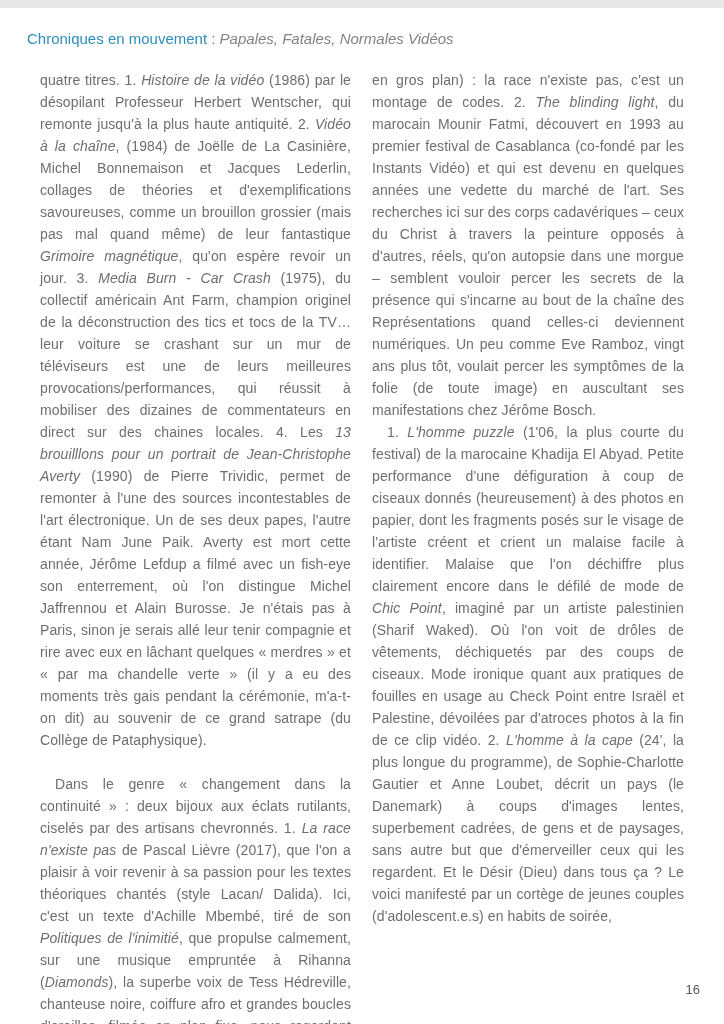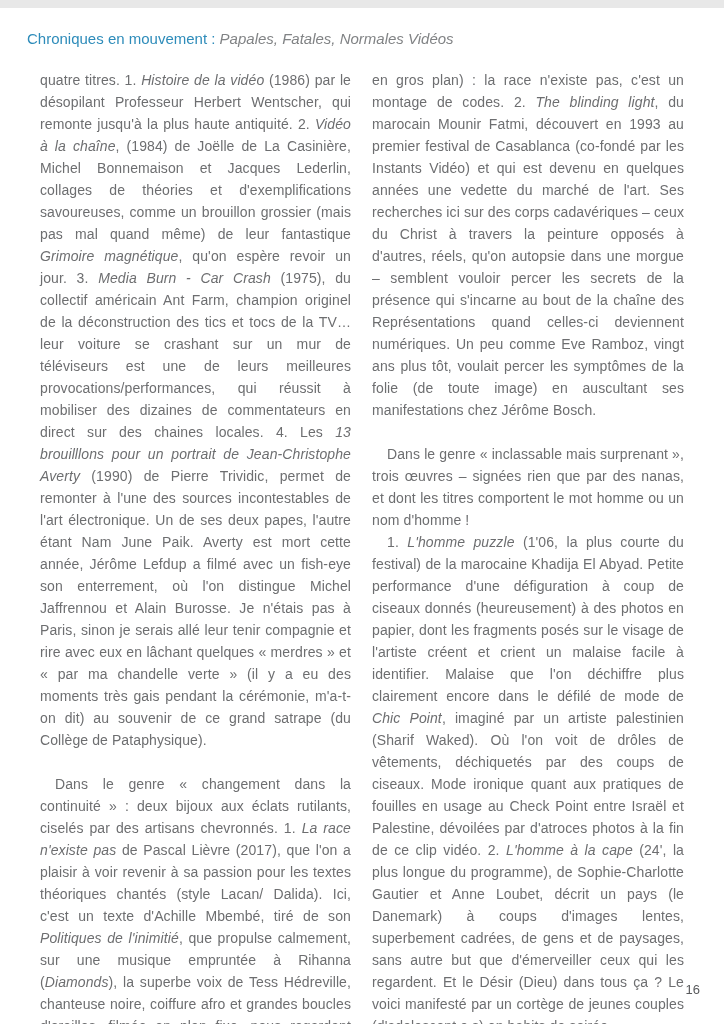--- a/index.html
+++ b/index.html
@@ -58,19 +58,18 @@
     <span class="header-blue">Chroniques en mouvement : </span><span class="header-italic">Papales, Fatales, Normales Vidéos</span>
   </div>
 
   <div class="column column-left">
       <p class="para"><span>quatre titres. 1. </span><span class="it">Histoire de la vidéo</span><span> (1986) par le désopilant Professeur Herbert Wentscher, qui remonte jusqu'à la plus haute antiquité. 2. </span><span class="it">Vidéo à la chaîne</span><span>, (1984) de Joëlle de La Casinière, Michel Bonnemaison et Jacques Lederlin, collages de théories et d'exemplifications savoureuses, comme un brouillon grossier (mais pas mal quand même) de leur fantastique </span><span class="it">Grimoire magnétique</span><span>, qu'on espère revoir un jour. 3. </span><span class="it">Media Burn - Car Crash</span><span> (1975), du collectif américain Ant Farm, champion originel de la déconstruction des tics et tocs de la TV… leur voiture se crashant sur un mur de téléviseurs est une de leurs meilleures provocations/performances, qui réussit à mobiliser des dizaines de commentateurs en direct sur des chaines locales. 4. Les </span><span class="it">13 brouilllons pour un portrait de Jean-Christophe Averty</span><span> (1990) de Pierre Trividic, permet de remonter à l'une des sources incontestables de l'art électronique. Un de ses deux papes, l'autre étant Nam June Paik. Averty est mort cette année, Jérôme Lefdup a filmé avec un fish-eye son enterrement, où l'on distingue Michel Jaffrennou et Alain Burosse. Je n'étais pas à Paris, sinon je serais allé leur tenir compagnie et rire avec eux en lâchant quelques « merdres » et « par ma chandelle verte » (il y a eu des moments très gais pendant la cérémonie, m'a-t-on dit) au souvenir de ce grand satrape (du Collège de Pataphysique).</span></p>
       <p class="para indent space-before"><span>Dans le genre « changement dans la continuité » : deux bijoux aux éclats rutilants, ciselés par des artisans chevronnés. 1. </span><span class="it">La race n'existe pas</span><span> de Pascal Lièvre (2017), que l'on a plaisir à voir revenir à sa passion pour les textes théoriques chantés (style Lacan/ Dalida). Ici, c'est un texte d'Achille Mbembé, tiré de son </span><span class="it">Politiques de l'inimitié</span><span>, que propulse calmement, sur une musique empruntée à Rihanna (</span><span class="it">Diamonds</span><span>), la superbe voix de Tess Hédreville, chanteuse noire, coiffure afro et grandes boucles d'oreilles, filmée en plan fixe, nous regardant droit dans les yeux. Et qui dit en gros (et</span></p>
     </div>
 
   <div class="column column-right">
       <p class="para"><span>en gros plan) : la race n'existe pas, c'est un montage de codes. 2. </span><span class="it">The blinding light</span><span>, du marocain Mounir Fatmi, découvert en 1993 au premier festival de Casablanca (co-fondé par les Instants Vidéo) et qui est devenu en quelques années une vedette du marché de l'art. Ses recherches ici sur des corps cadavériques – ceux du Christ à travers la peinture opposés à d'autres, réels, qu'on autopsie dans une morgue –  semblent vouloir percer les secrets de la présence qui s'incarne au bout de la chaîne des Représentations quand celles-ci deviennent numériques. Un peu comme Eve Ramboz, vingt ans plus tôt, voulait percer les symptômes de la folie (de toute image) en auscultant ses manifestations chez Jérôme Bosch.</span></p>
-      <p class="para indent space-before"><span>Dans le genre « inclassable mais surprenant », trois œuvres – signées rien que par des nanas, et dont les titres comportent le mot homme ou un nom d'homme !</span></p>
       <p class="para indent"><span>1. </span><span class="it">L'homme puzzle</span><span> (1'06, la plus courte du festival) de la marocaine Khadija El Abyad. Petite performance d'une défiguration à coup de ciseaux donnés (heureusement) à des photos en papier, dont les fragments posés sur le visage de l'artiste créent et crient un malaise facile à identifier. Malaise que l'on déchiffre plus clairement encore dans le défilé de mode de </span><span class="it">Chic Point</span><span>, imaginé par un artiste palestinien (Sharif Waked). Où l'on voit de drôles de vêtements, déchiquetés par des coups de ciseaux. Mode ironique quant aux pratiques de fouilles en usage au Check Point entre Israël et Palestine, dévoilées par d'atroces photos à la fin de ce clip vidéo. 2. </span><span class="it">L'homme à la cape</span><span> (24', la plus longue du programme), de Sophie-Charlotte Gautier et Anne Loubet, décrit un pays (le Danemark) à coups d'images lentes, superbement cadrées, de gens et de paysages, sans autre but que d'émerveiller ceux qui les regardent. Et le Désir (Dieu) dans tous ça ? Le voici manifesté par un cortège de jeunes couples (d'adolescent.e.s) en habits de soirée,</span></p>
     </div>
 
   <div class="page-number">16</div>
 
 </div>
 
 </body></html>

